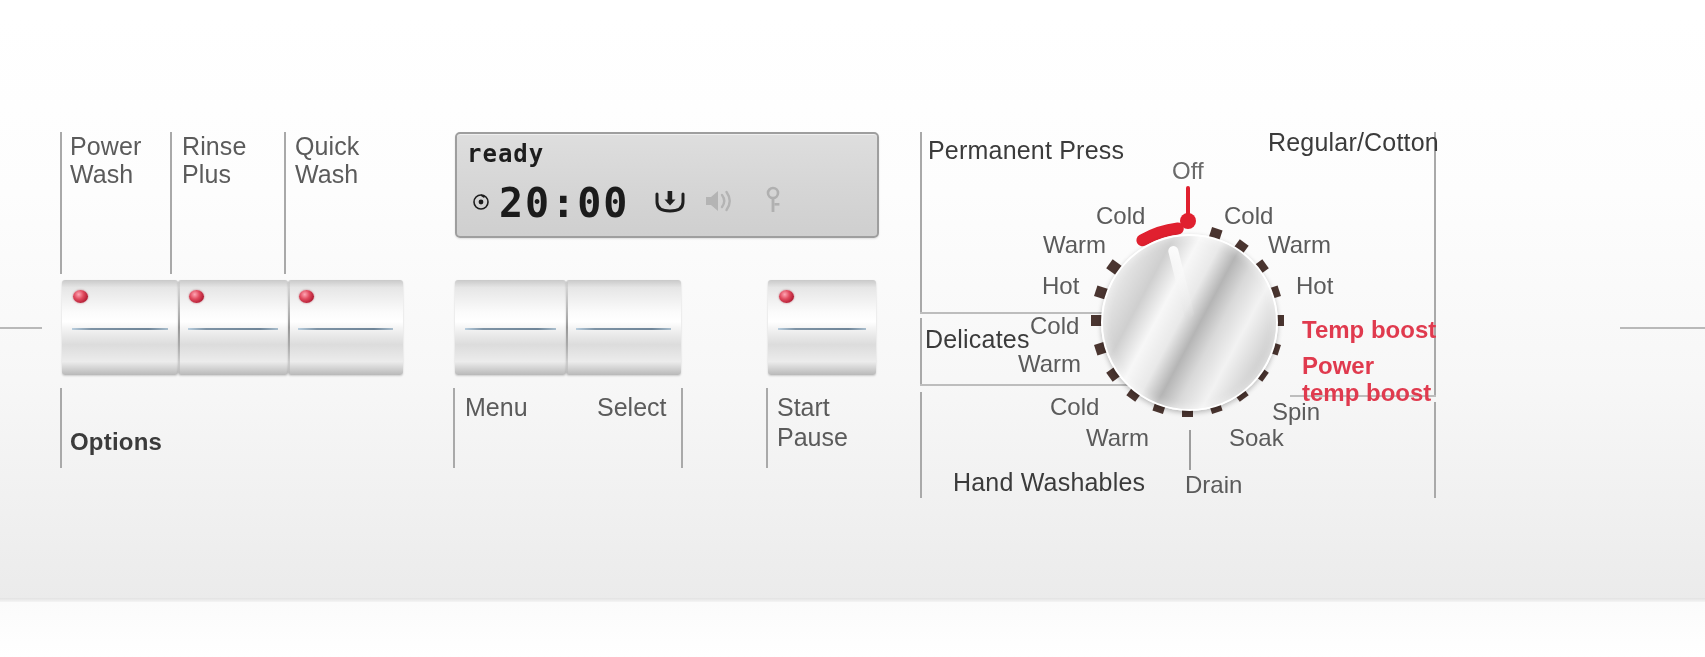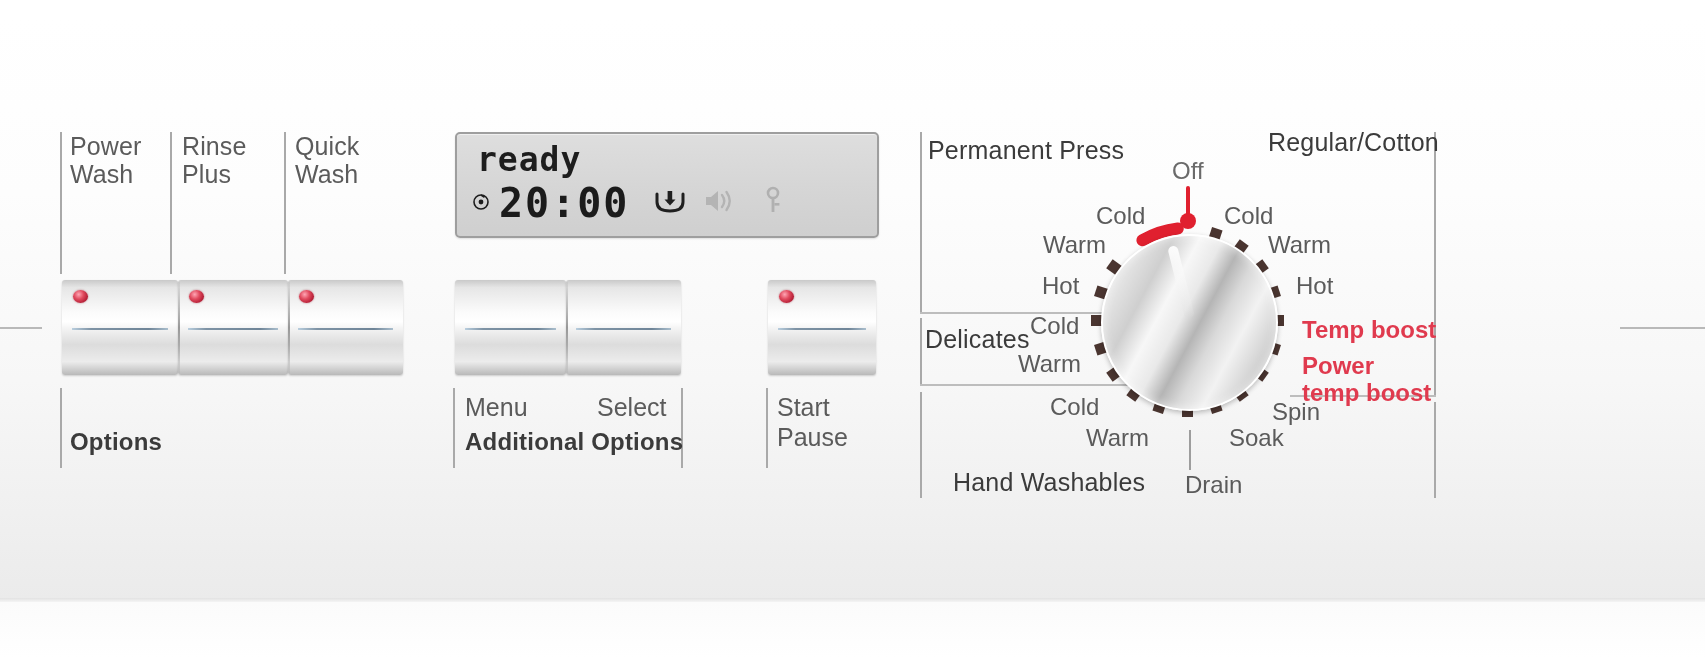--- a/index.html
+++ b/index.html
@@ -141,23 +141,23 @@
   
   .lcd {
     position: absolute;
     border-radius: 5px;
     background: linear-gradient(180deg, #dedede 0%, #d6d6d6 50%, #cfcfcf 100%);
     border: 2px solid #9e9e9e;
     box-shadow: inset 0 1px 0 #efefef, 0 1px 2px rgba(0,0,0,.12);
   }
   .lcd-row1 {
     position: absolute;
-    left: 20px;
+    left: 10px;
     top: 6px;
-    font-size: 33px;
+    font-size: 24px;
     letter-spacing: 1px;
     color: #1d1d1d;
     font-family: "DejaVu Sans Mono", monospace;
     font-weight: bold;
   }
   .lcd-row2 {
     position: absolute;
     left: 14px;
     top: 46px;
     display: flex;
@@ -360,21 +360,20 @@
   <div class="btn" style="left:566px; top:280px; width:115px; height:95px;">
     <span class="divider-line"></span>
   </div>
   <div class="btn-seam" style="left:566px; top:282px; height:91px;"></div>
 
   <div class="vrule" style="left:453px; top:388px; height:80px;"></div>
   <div class="vrule" style="left:681px; top:388px; height:80px;"></div>
 
   <div class="cap-reg" style="left:465px; top:392px;">Menu</div>
   <div class="cap-reg" style="left:597px; top:392px;">Select</div>
-  <div class="cap-bold" style="left:465px; top:428px;">Additional Options</div>
 
   <div class="btn" style="left:768px; top:280px; width:108px; height:95px;">
     <span class="led"></span>
     <span class="divider-line"></span>
   </div>
   <div class="vrule" style="left:766px; top:388px; height:80px;"></div>
   <div class="cap-reg" style="left:777px; top:392px;">Start
 Pause</div>
 
   <div class="vrule" style="left:920px; top:132px; height:182px;"></div>

